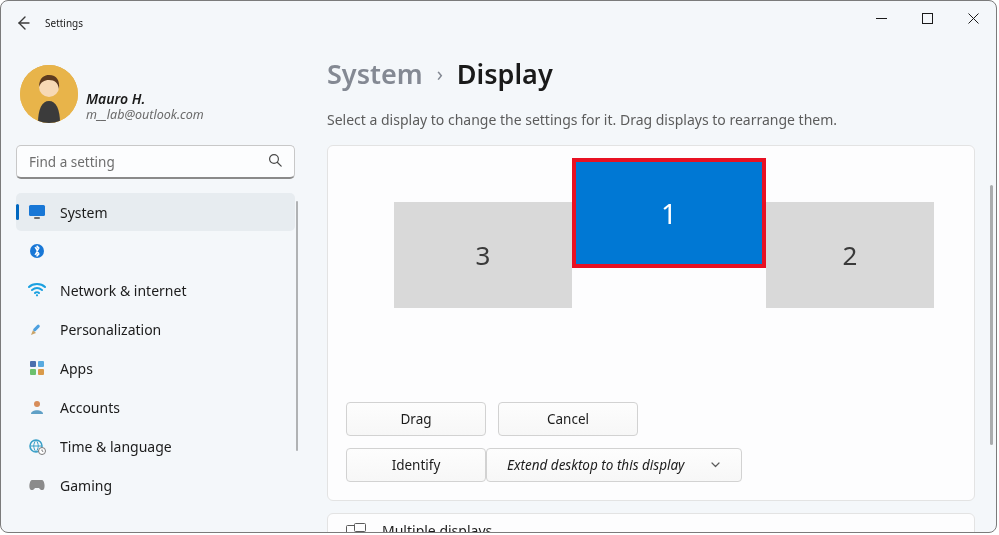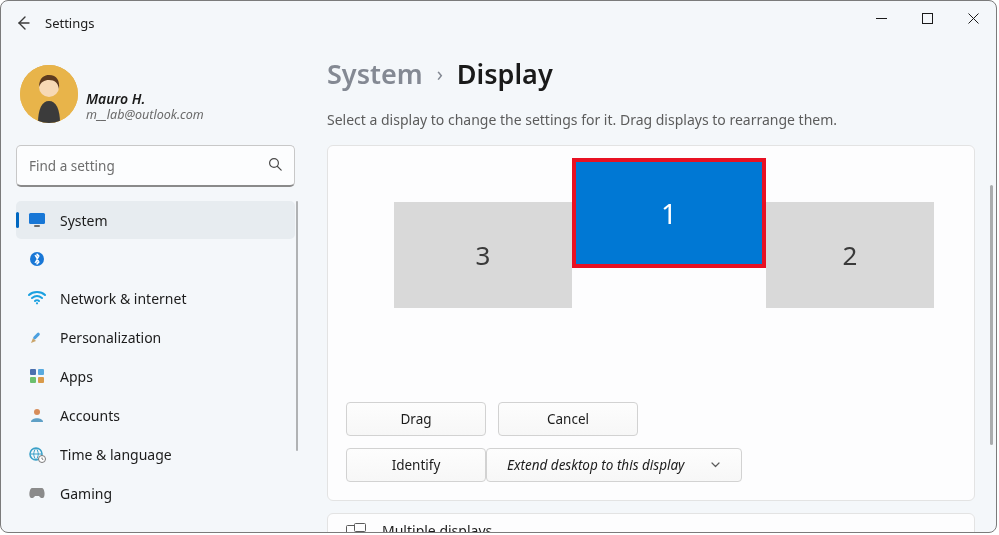--- a/index.html
+++ b/index.html
@@ -2,36 +2,36 @@
 <html><head>
   <meta charset="utf-8">
   <style>
     * { box-sizing: border-box; margin: 0; padding: 0; font-family: "Segoe UI", ui-sans-serif, system-ui, -apple-system, sans-serif; }
     html, body { width: 999px; height: 535px; overflow: hidden; background: #fff; }
     .window { width: 997px; height: 533px; border: 1px solid #7b7b7b; border-radius: 8px; position: relative; background: #f4f7fa; overflow: hidden; }
 
     
     .titlebar { position: absolute; top: 0; left: 0; right: 0; height: 44px; display: flex; align-items: center; }
     .back-btn { width: 44px; height: 44px; display: flex; align-items: center; justify-content: center; color: #3a3a3a; cursor: default; }
-    .app-title { font-size: 13px; color: #202020; }
+    .app-title { font-size: 10px; color: #202020; }
     .win-controls { position: absolute; right: 0; top: 0; height: 34px; display: flex; }
     .win-btn { width: 46px; height: 34px; display: flex; align-items: center; justify-content: center; color: #1a1a1a; }
     .win-btn svg { display: block; }
 
     
     .sidebar { position: absolute; left: 11px; top: 60px; width: 287px; bottom: 0; }
     .profile { display: flex; align-items: flex-end; gap: 8px; padding: 4px 8px 18px 8px; font-style: italic; }
     .avatar { width: 58px; height: 58px; border-radius: 50%; background: linear-gradient(#d6a03b, #f0c060); display: flex; align-items: flex-end; justify-content: center; overflow: hidden; flex: 0 0 auto; }
     .avatar svg { display: block; }
     .prof-text { line-height: 1.25; }
     .prof-name { font-size: 14px; font-weight: 600; color: #1a1a1a; }
     .prof-mail { font-size: 12.5px; color: #6a6a6a; }
 
     .search-wrap { position: relative; margin: 4px 4px 14px 4px; }
-    .search-input { width: 100%; height: 42px; border: 1px solid #c8c8c8; border-bottom: 2px solid #8a8a8a; border-radius: 5px; background: #fcfdfe; padding: 0 38px 0 12px; font-size: 13.5px; color: #333; outline: none; }
+    .search-input { width: 100%; height: 34px; border: 1px solid #c8c8c8; border-bottom: 2px solid #8a8a8a; border-radius: 5px; background: #fcfdfe; padding: 0 38px 0 12px; font-size: 13.5px; color: #333; outline: none; }
     .search-input::placeholder { color: #6e6e6e; }
     .search-icon { position: absolute; right: 12px; top: 50%; transform: translateY(-50%); color: #4a4a4a; }
 
     .nav { position: relative; }
     .nav-item { height: 38px; border-radius: 5px; display: flex; align-items: center; gap: 14px; padding: 0 12px; font-size: 14px; color: #1c1c1c; cursor: default; margin: 1px 4px; position: relative; }
     .nav-item.selected { background: #e7ecf0; }
     .nav-item.selected::before { content: ""; position: absolute; left: 0px; top: 11px; bottom: 11px; width: 3px; border-radius: 3px; background: #0067c0; }
     .nav-icon { width: 18px; height: 18px; display: flex; align-items: center; justify-content: center; flex: 0 0 18px; }
     .nav-icon svg { display: block; }
     .scroll-hint { position: absolute; left: 295px; top: 200px; width: 2px; height: 250px; background: rgba(0,0,0,0.28); border-radius: 2px; }

